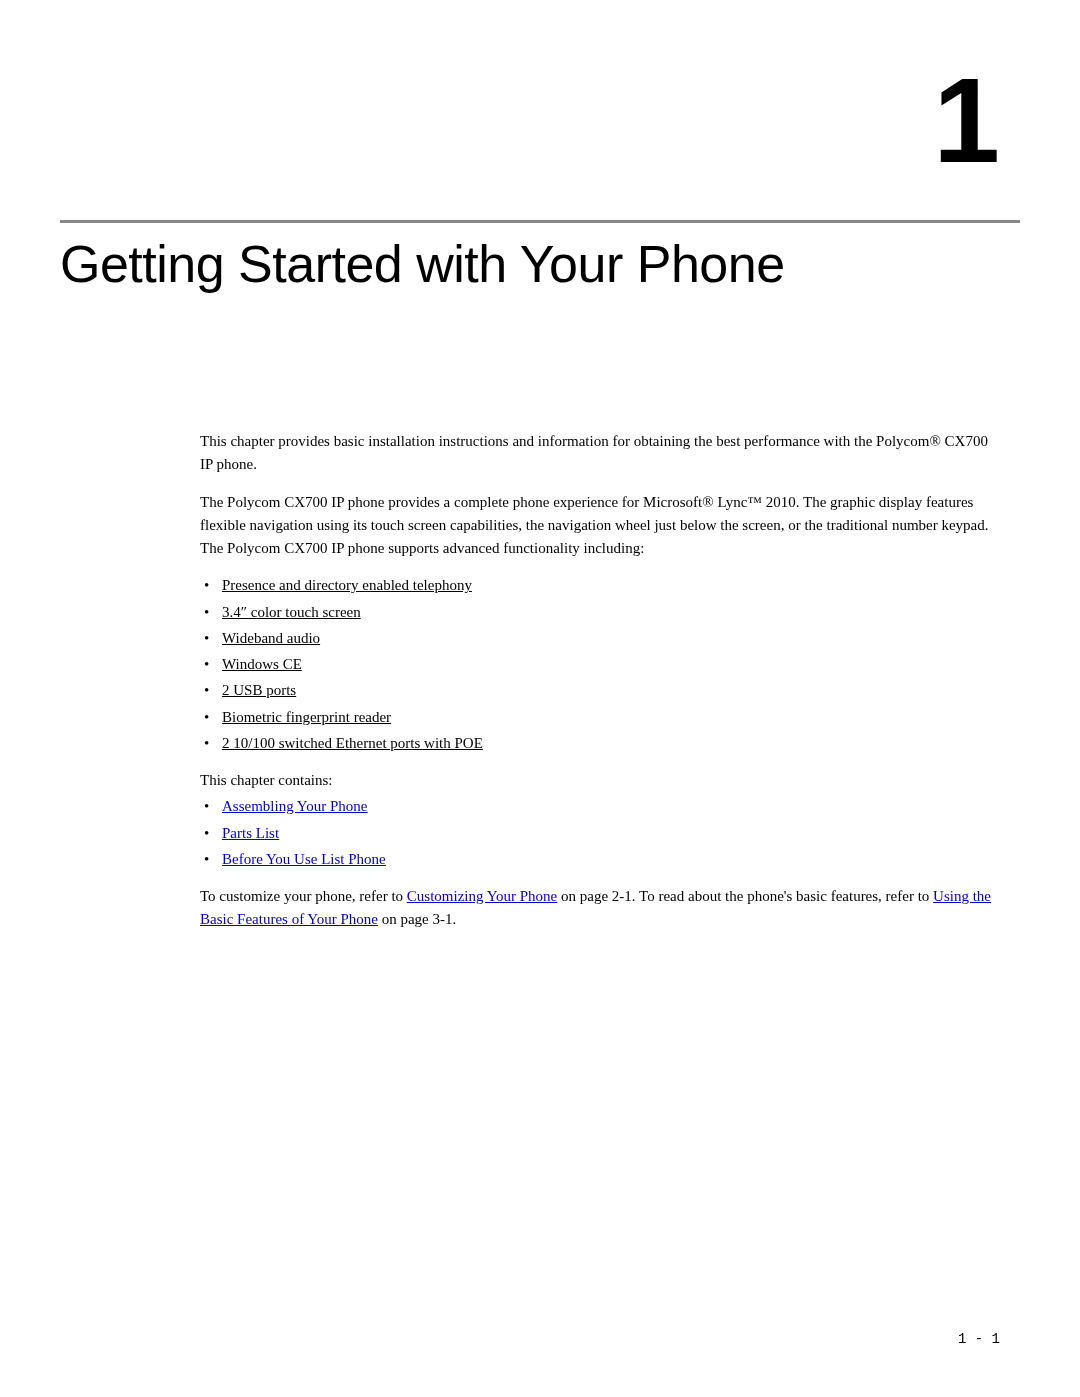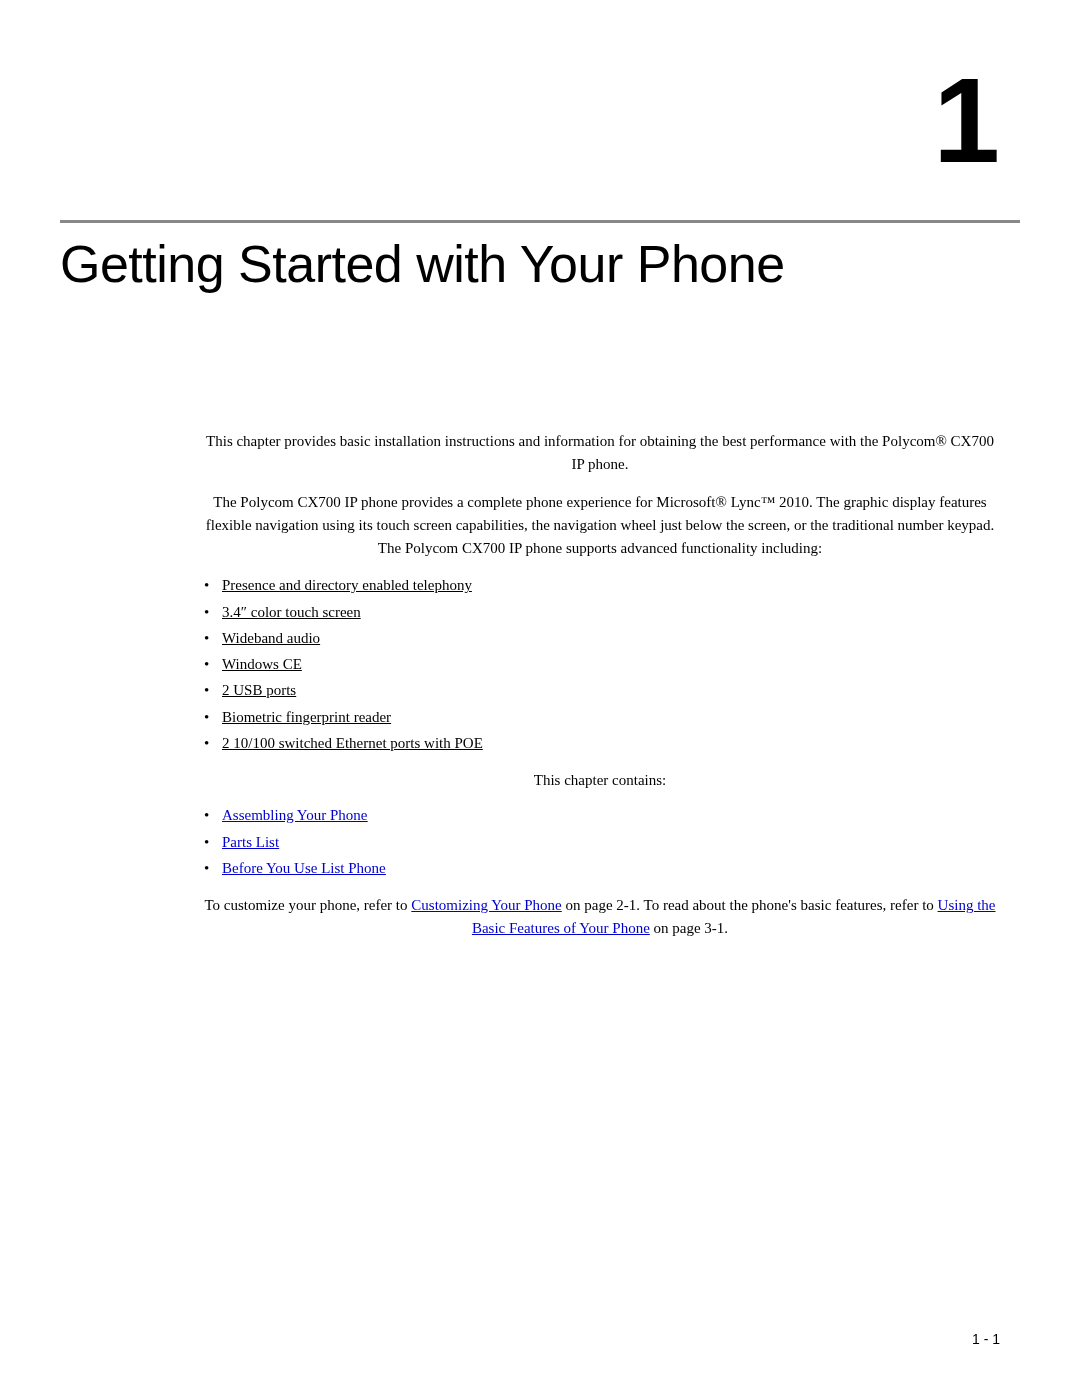--- a/index.html
+++ b/index.html
@@ -66,21 +66,20 @@
       top: 430px;
       left: 200px;
       right: 80px;
       font-size: 15px;
       line-height: 1.55;
       color: #000000;
     }
 
     .paragraph {
       margin-bottom: 14px;
-      text-align: center;
     }
 
     .bullet-list {
       margin: 0 0 14px 0;
       padding-left: 0;
       list-style: none;
       text-decoration: underline;
     }
 
     .bullet-list li {
@@ -101,26 +100,26 @@
     .link-blue {
       color: #0000cc;
       text-decoration: underline;
     }
 
     .page-footer {
       position: absolute;
       bottom: 50px;
       right: 80px;
       font-size: 14px;
-      font-family: Liberation Sans, sans-serif;
+      font-family: Liberation Mono, monospace;
       color: #000000;
     }
 
     .section-label {
-      margin-bottom: 12px;
+      margin-bottom: 3px;
     }
   </style>
 </head>
 <body>
 
 <div class="page-container">
 
   <div class="chapter-number-area">1</div>
 
   <div class="top-rule"></div>

